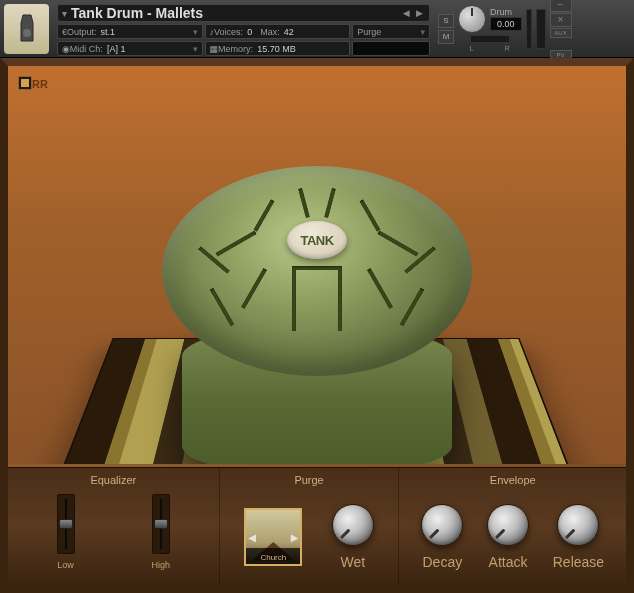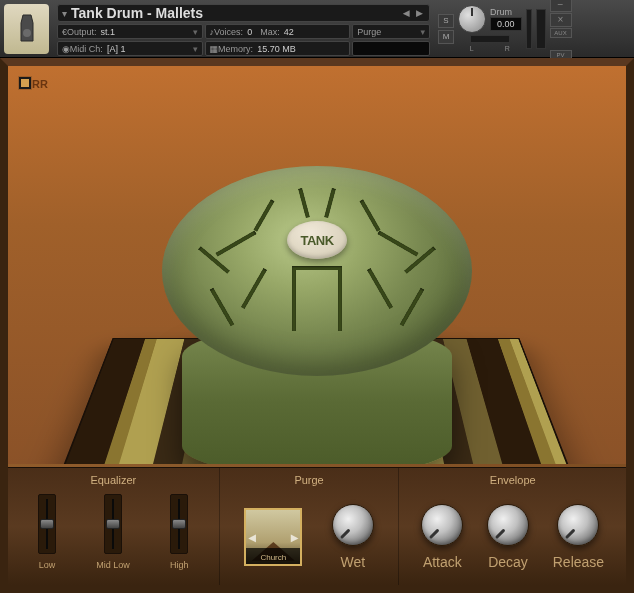--- a/index.html
+++ b/index.html
@@ -250,26 +250,20 @@
         <div class="eq-slider">
           <div class="slider-track">
               <div class="slider-thumb"></div>
             </div>
           <div class="slider-label">Low</div>
         </div>
         <div class="eq-slider">
           <div class="slider-track">
               <div class="slider-thumb"></div>
             </div>
-          <div class="slider-label">Mid Low</div>
-        </div>
-        <div class="eq-slider">
-          <div class="slider-track">
-              <div class="slider-thumb"></div>
-            </div>
           <div class="slider-label">High</div>
         </div>
       </div>
     </div>
 
     <div class="control-section reverb">
       <div class="section-title">Purge</div>
       <div class="reverb-content">
         <div class="reverb-preset">
           <div class="preset-image">
@@ -283,25 +277,25 @@
           <div class="knob-label">Wet</div>
         </div>
       </div>
     </div>
 
     <div class="control-section envelope">
       <div class="section-title">Envelope</div>
       <div class="envelope-knobs">
         <div class="knob-group">
           <div class="knob"></div>
-          <div class="knob-label">Attack</div>
+          <div class="knob-label">Decay</div>
         </div>
         <div class="knob-group">
           <div class="knob"></div>
-          <div class="knob-label">Decay</div>
+          <div class="knob-label">Attack</div>
         </div>
         <div class="knob-group">
           <div class="knob"></div>
           <div class="knob-label">Release</div>
         </div>
       </div>
     </div>
   </div>
 </div>
 

